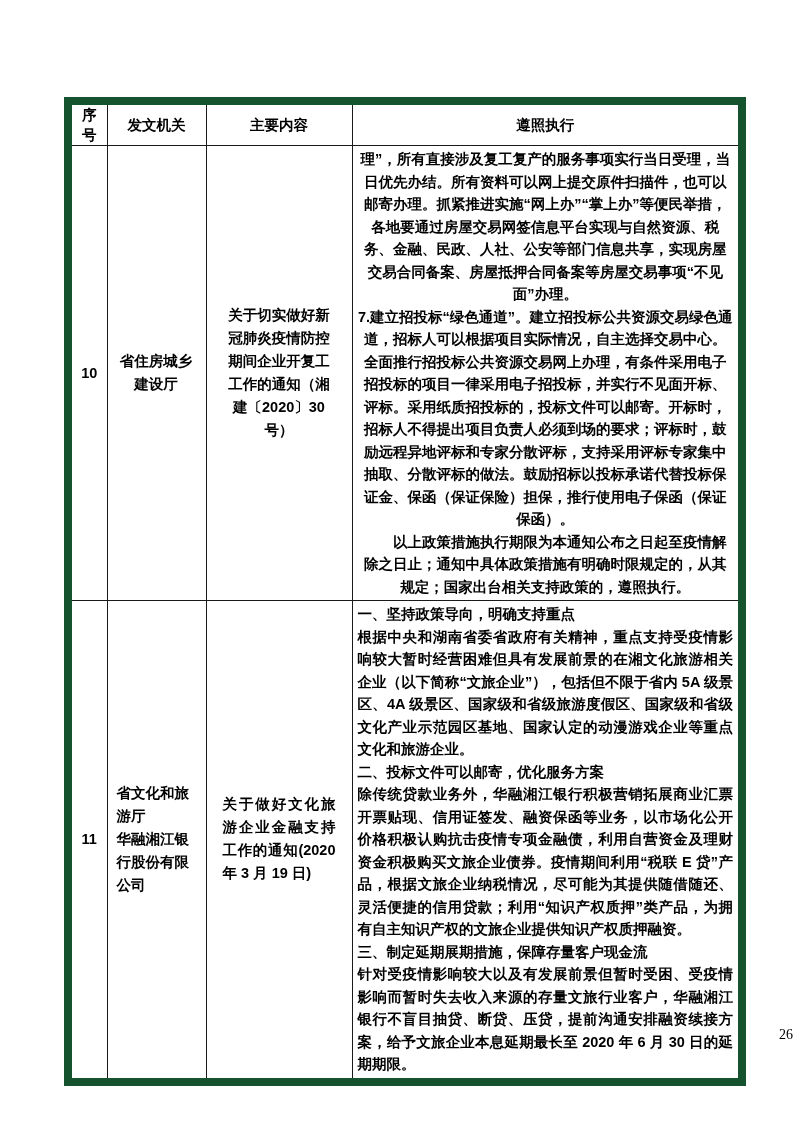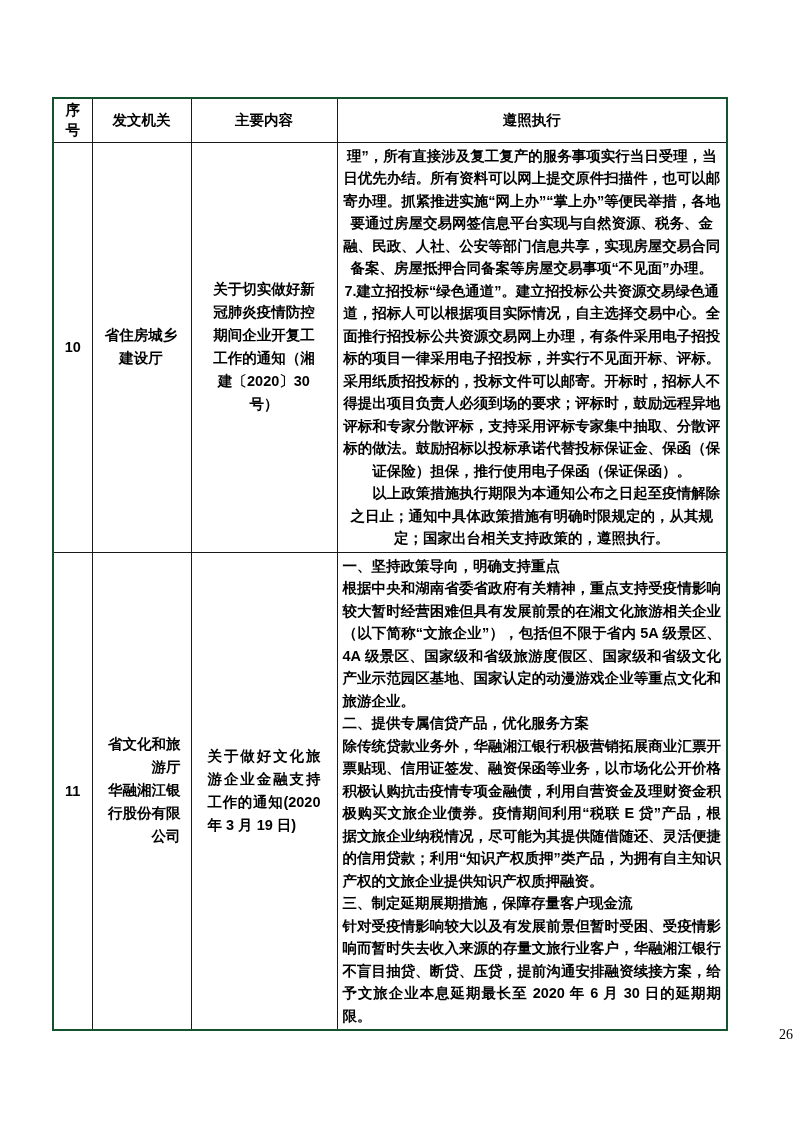--- a/index.html
+++ b/index.html
@@ -13,26 +13,26 @@
   }
   .sheet {
     position: relative;
     width: 793px;
     height: 1122px;
     background: #ffffff;
     overflow: hidden;
   }
   table.policy-table {
     position: absolute;
-    left: 52px;
+    left: 64px;
     top: 97px;
     width: 674px;
     border-collapse: collapse;
     table-layout: fixed;
-    border: 2px solid #14532d;
+    border: 8px solid #14532d;
   }
   .policy-table th, .policy-table td {
     border: 1.5px solid #1a1a1a;
     font-weight: 700;
     box-sizing: border-box;
   }
   .policy-table th {
     font-size: 14.5px;
     line-height: 20px;
     text-align: center;
@@ -49,21 +49,21 @@
     vertical-align: middle;
     font-size: 14.5px;
   }
   td.cell-agency {
     vertical-align: middle;
     font-size: 14.5px;
     line-height: 23px;
     padding: 4px 10px 4px 9px;
   }
   td.cell-agency.center { text-align: center; margin-top: 44px; }
-  td.cell-agency.left   { text-align: right; font-family: Liberation Serif, serif; }
+  td.cell-agency.left   { text-align: left; font-family: Liberation Serif, serif; }
   td.cell-doc {
     vertical-align: middle;
     font-size: 14.5px;
     line-height: 23px;
     padding: 4px 16px;
     text-align: justify;
   }
   td.cell-content {
     vertical-align: top;
     font-size: 14.5px;
@@ -123,21 +123,21 @@
       <tr class="row-11">
         <td class="cell-seq">11</td>
         <td class="cell-agency left">
           <p>省文化和旅游厅</p>
           <p>华融湘江银行股份有限公司</p>
         </td>
         <td class="cell-doc">关于做好文化旅游企业金融支持工作的通知(2020 年 3 月 19 日)</td>
         <td class="cell-content">
           <p>一、坚持政策导向，明确支持重点</p>
           <p>根据中央和湖南省委省政府有关精神，重点支持受疫情影响较大暂时经营困难但具有发展前景的在湘文化旅游相关企业（以下简称“文旅企业”），包括但不限于省内 5A 级景区、4A 级景区、国家级和省级旅游度假区、国家级和省级文化产业示范园区基地、国家认定的动漫游戏企业等重点文化和旅游企业。</p>
-          <p>二、提供专属信贷产品，优化服务方案</p>
+          <p>二、投标文件可以邮寄，优化服务方案</p>
           <p>除传统贷款业务外，华融湘江银行积极营销拓展商业汇票开票贴现、信用证签发、融资保函等业务，以市场化公开价格积极认购抗击疫情专项金融债，利用自营资金及理财资金积极购买文旅企业债券。疫情期间利用“税联 E 贷”产品，根据文旅企业纳税情况，尽可能为其提供随借随还、灵活便捷的信用贷款；利用“知识产权质押”类产品，为拥有自主知识产权的文旅企业提供知识产权质押融资。</p>
           <p>三、制定延期展期措施，保障存量客户现金流</p>
           <p>针对受疫情影响较大以及有发展前景但暂时受困、受疫情影响而暂时失去收入来源的存量文旅行业客户，华融湘江银行不盲目抽贷、断贷、压贷，提前沟通安排融资续接方案，给予文旅企业本息延期最长至 2020 年 6 月 30 日的延期期限。</p>
         </td>
       </tr>
     </tbody>
   </table>
 
   <div class="page-number">26</div>
 

